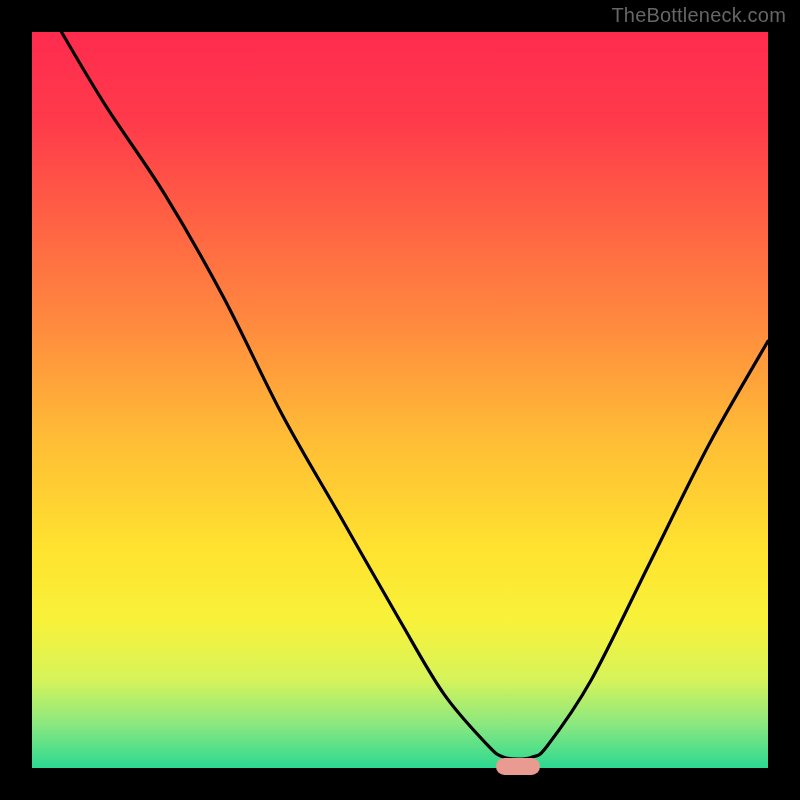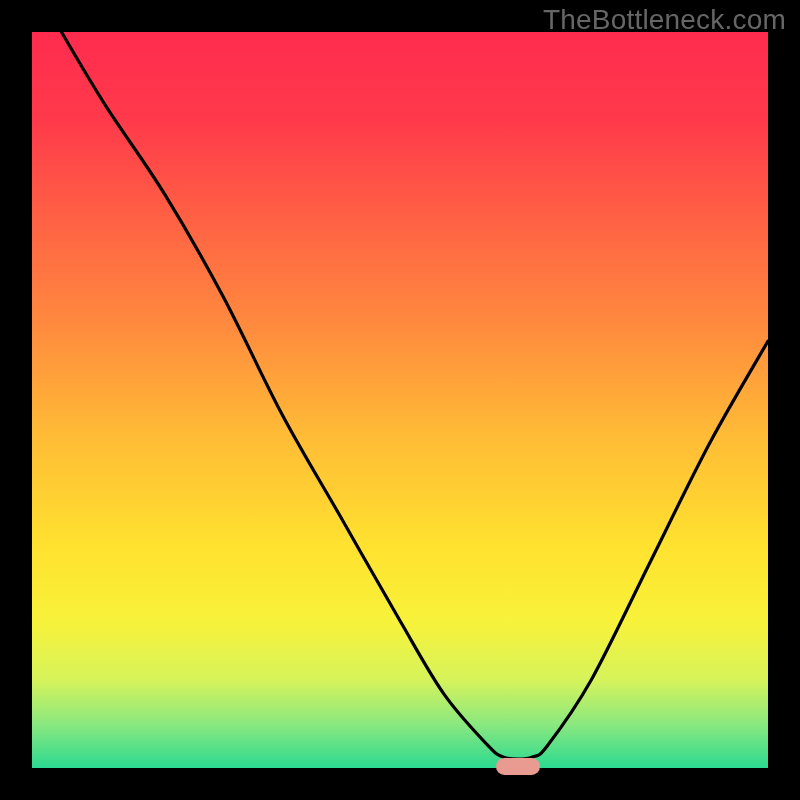--- a/index.html
+++ b/index.html
@@ -15,21 +15,21 @@
     width: 800px;
     height: 800px;
     background: #000;
   }
   .watermark {
     position: absolute;
     top: 4px;
     right: 14px;
     color: #666;
     font-family: Arial, Helvetica, sans-serif;
-    font-size: 28px;
+    font-size: 20px;
     font-weight: 500;
     letter-spacing: 0.2px;
     z-index: 10;
   }
   .plot-area {
     position: absolute;
     left: 32px;
     top: 32px;
     width: 736px;
     height: 736px;

